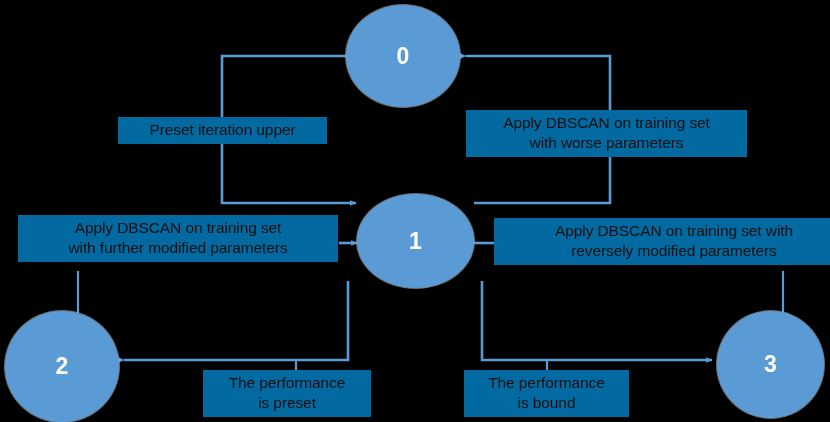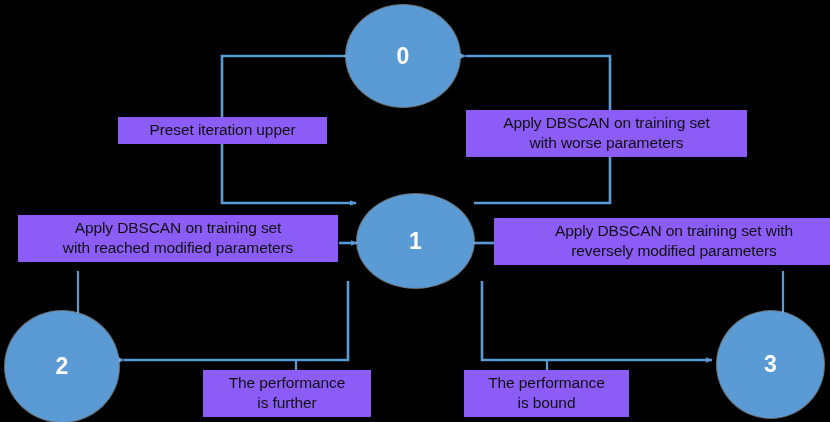--- a/index.html
+++ b/index.html
@@ -34,21 +34,21 @@
   }
   .node-label {
     color: #FFFFFF;
     font-size: 23px;
     font-weight: bold;
     line-height: 1;
     user-select: none;
   }
   .edge-label {
     position: absolute;
-    background: #8b5cf6;
+    background: #0369a1;
     color: #101010;
     font-size: 15.5px;
     line-height: 1.30;
     text-align: center;
     padding: 3px 2px 4px 2px;
     box-sizing: border-box;
     white-space: nowrap;
     letter-spacing: -0.1px;
   }
   .edge-label span { display: block; }
@@ -106,31 +106,31 @@
     <span>Preset iteration upper</span>
   </div>
 
   <div class="edge-label" style="left:466px; top:110px; width:281px;">
     <span>Apply DBSCAN on training set</span>
     <span>with worse parameters</span>
   </div>
 
   <div class="edge-label" style="left:18px; top:215px; width:320px;">
     <span>Apply DBSCAN on training set</span>
-    <span>with reached modified parameters</span>
+    <span>with further modified parameters</span>
   </div>
 
   <div class="edge-label" style="left:494px; top:218px; width:360px;">
     <span>Apply DBSCAN on training set with</span>
     <span>reversely modified parameters</span>
   </div>
 
   <div class="edge-label" style="left:203px; top:370px; width:168px;">
     <span>The performance</span>
-    <span>is further</span>
+    <span>is preset</span>
   </div>
 
   <div class="edge-label" style="left:464px; top:370px; width:165px;">
     <span>The performance</span>
     <span>is bound</span>
   </div>
 
 </div>
 
 </body></html>

